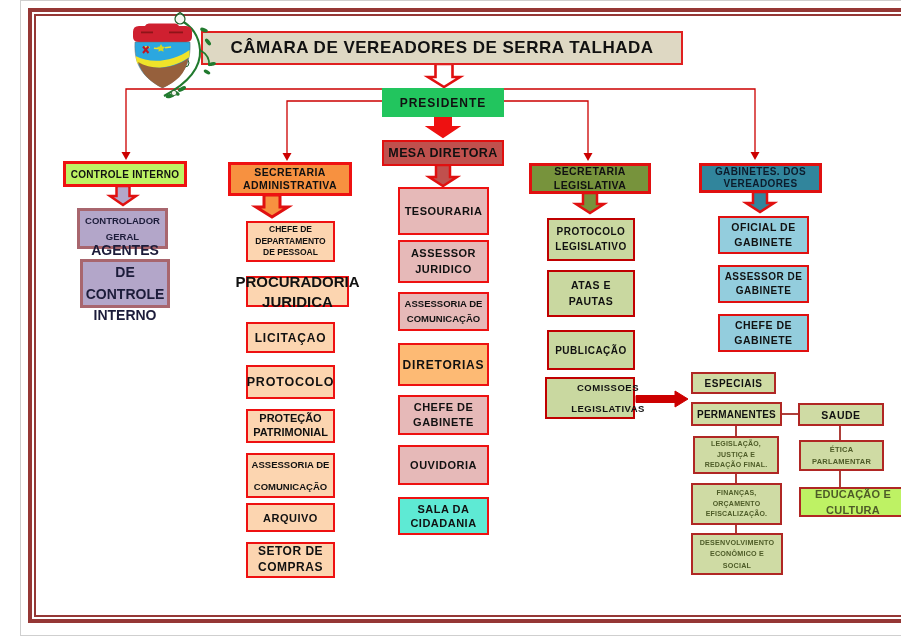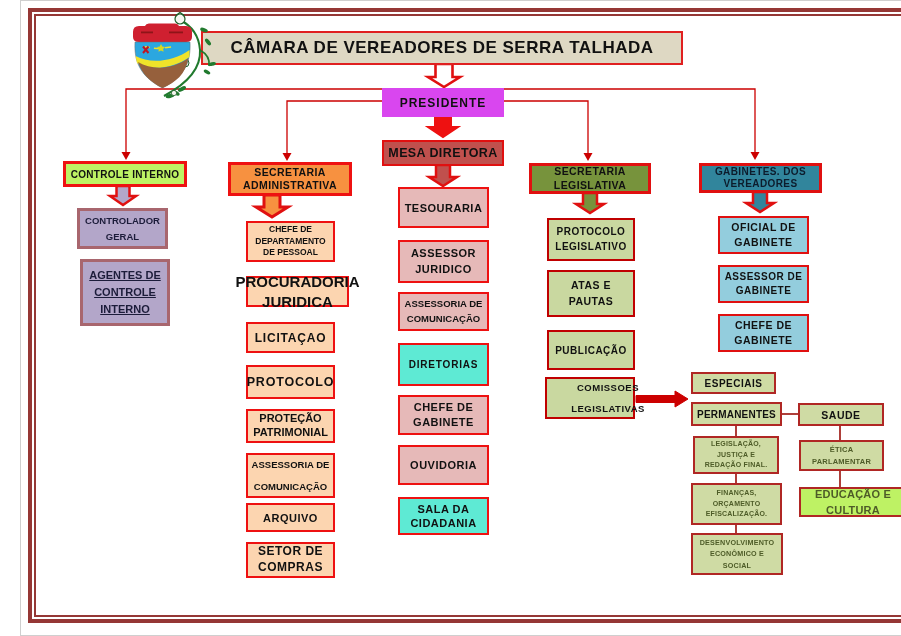--- a/index.html
+++ b/index.html
@@ -67,54 +67,54 @@
     <rect x="26" y="35.5" width="7" height="1.5" fill="#efe32a" transform="rotate(4 26 35.5)"></rect>
     <rect x="37" y="35" width="6" height="1.5" fill="#efe32a" transform="rotate(-6 37 35)"></rect>
     <path d="M10 50 C25 59 45 57 60.5 46 C57 63 48 70 34.5 76 C22 70 14 62 10 50 Z" fill="#96603c"></path>
     <path d="M15 34.5 l5.5 6.5 M20.5 34.5 l-5.5 6.5" stroke="#c01622" stroke-width="2"></path>
     <path d="M33 32 l1.3 2.6 2.8 .4 -2 2 .5 2.8 -2.6 -1.4 -2.6 1.4 .5 -2.8 -2 -2 2.8 -.4 Z" fill="#d8d820"></path>
   </svg>
 
   <div id="title-box" style="left: 181px; top: 31px; width: 482px; height: 34px; background: rgb(222, 216, 195); border: 2px solid rgb(224, 32, 32); color: rgb(17, 17, 17); font-size: 17px; letter-spacing: 0.5px;">CÂMARA DE VEREADORES DE SERRA TALHADA</div>
 
   <div id="nodes-root">
-      <div class="node" style="left: 362px; top: 88px; width: 122px; height: 29px; background: #d946ef; border: 0px solid rgb(254, 0, 0); color: rgb(17, 17, 17); font-size: 12px; letter-spacing: 1px;">PRESIDENTE</div>
+      <div class="node" style="left: 362px; top: 88px; width: 122px; height: 29px; background: #22c55e; border: 0px solid rgb(254, 0, 0); color: rgb(17, 17, 17); font-size: 12px; letter-spacing: 1px;">PRESIDENTE</div>
       <div class="node" style="left: 43px; top: 161px; width: 124px; height: 26px; background: #bef264; border: 3px solid rgb(238, 17, 17); color: rgb(17, 17, 17); font-size: 10px; letter-spacing: 0.3px;">CONTROLE INTERNO</div>
       <div class="node" style="left: 208px; top: 162px; width: 124px; height: 34px; background: rgb(247, 145, 64); border: 3px solid rgb(238, 17, 17); color: rgb(17, 17, 17); font-size: 10.5px; line-height: 1.25; letter-spacing: 0.4px;">SECRETARIA
 ADMINISTRATIVA</div>
       <div class="node" style="left: 362px; top: 140px; width: 122px; height: 26px; background: rgb(192, 80, 77); border: 2.5px solid rgb(224, 16, 16); color: rgb(17, 17, 17); font-size: 12.5px; letter-spacing: 0.4px;">MESA DIRETORA</div>
       <div class="node" style="left: 509px; top: 163px; width: 122px; height: 31px; background: rgb(119, 147, 60); border: 3px solid rgb(224, 16, 16); color: rgb(17, 17, 17); font-size: 10.5px; line-height: 1.25; letter-spacing: 0.4px;">SECRETARIA
 LEGISLATIVA</div>
       <div class="node" style="left: 679px; top: 163px; width: 123px; height: 30px; background: rgb(49, 133, 156); border: 3px solid rgb(224, 16, 16); color: rgb(12, 28, 44); font-size: 10px; line-height: 1.25; letter-spacing: 0.4px;">GABINETES. DOS
 VEREADORES</div>
       <div class="node" style="left: 57px; top: 208px; width: 91px; height: 41px; background: rgb(179, 166, 201); border: 3px solid rgb(168, 102, 110); color: rgb(28, 28, 58); font-size: 9.5px; line-height: 1.6;">CONTROLADOR
 GERAL</div>
-      <div class="node" style="left: 60px; top: 259px; width: 90px; height: 67px; background: rgb(179, 166, 201); border: 3px solid rgb(168, 102, 110); color: rgb(28, 28, 58); font-size: 11px; line-height: 1.55; text-decoration: underline;">AGENTES DE
+      <div class="node" style="left: 60px; top: 259px; width: 90px; height: 49px; background: rgb(179, 166, 201); border: 3px solid rgb(168, 102, 110); color: rgb(28, 28, 58); font-size: 14px; line-height: 1.55;">AGENTES DE
 CONTROLE
 INTERNO</div>
       <div class="node" style="left: 226px; top: 221px; width: 89px; height: 41px; background: rgb(252, 213, 176); border: 2.5px solid rgb(238, 17, 17); color: rgb(17, 17, 17); font-size: 8.5px; line-height: 1.35;">CHEFE DE
 DEPARTAMENTO
 DE PESSOAL</div>
       <div class="node" style="left: 226px; top: 276px; width: 103px; height: 31px; background: rgb(252, 213, 176); border: 2.5px solid rgb(238, 17, 17); color: rgb(17, 17, 17); font-size: 15px; line-height: 1.3;">PROCURADORIA
 JURIDICA</div>
       <div class="node" style="left: 226px; top: 322px; width: 89px; height: 31px; background: rgb(252, 213, 176); border: 2.5px solid rgb(238, 17, 17); color: rgb(17, 17, 17); font-size: 12px; letter-spacing: 0.8px;">LICITAÇAO</div>
       <div class="node" style="left: 226px; top: 365px; width: 89px; height: 34px; background: rgb(252, 213, 176); border: 2.5px solid rgb(238, 17, 17); color: rgb(17, 17, 17); font-size: 12.5px; letter-spacing: 0.8px;">PROTOCOLO</div>
       <div class="node" style="left: 226px; top: 409px; width: 89px; height: 34px; background: rgb(252, 213, 176); border: 2.5px solid rgb(238, 17, 17); color: rgb(17, 17, 17); font-size: 11px; line-height: 1.25;">PROTEÇÃO
 PATRIMONIAL</div>
       <div class="node" style="left: 226px; top: 453px; width: 89px; height: 45px; background: rgb(252, 213, 176); border: 2.5px solid rgb(238, 17, 17); color: rgb(17, 17, 17); font-size: 9.5px; line-height: 2.3;">ASSESSORIA DE
 COMUNICAÇÃO</div>
       <div class="node" style="left: 226px; top: 503px; width: 89px; height: 29px; background: rgb(252, 213, 176); border: 2.5px solid rgb(238, 17, 17); color: rgb(17, 17, 17); font-size: 11px; letter-spacing: 0.5px;">ARQUIVO</div>
       <div class="node" style="left: 226px; top: 542px; width: 89px; height: 36px; background: rgb(252, 213, 176); border: 2.5px solid rgb(238, 17, 17); color: rgb(17, 17, 17); font-size: 12px; line-height: 1.3; letter-spacing: 0.5px;">SETOR DE
 COMPRAS</div>
-      <div class="node" style="left: 378px; top: 187px; width: 91px; height: 41px; background: rgb(230, 185, 184); border: 2.5px solid rgb(238, 17, 17); color: rgb(17, 17, 17); font-size: 11px; letter-spacing: 0.5px;">TESOURARIA</div>
+      <div class="node" style="left: 378px; top: 187px; width: 91px; height: 48px; background: rgb(230, 185, 184); border: 2.5px solid rgb(238, 17, 17); color: rgb(17, 17, 17); font-size: 11px; letter-spacing: 0.5px;">TESOURARIA</div>
       <div class="node" style="left: 378px; top: 240px; width: 91px; height: 43px; background: rgb(230, 185, 184); border: 2.5px solid rgb(238, 17, 17); color: rgb(17, 17, 17); font-size: 11px; line-height: 1.4; letter-spacing: 0.5px;">ASSESSOR
 JURIDICO</div>
       <div class="node" style="left: 378px; top: 292px; width: 91px; height: 39px; background: rgb(230, 185, 184); border: 2.5px solid rgb(238, 17, 17); color: rgb(17, 17, 17); font-size: 9.5px; line-height: 1.5;">ASSESSORIA DE
 COMUNICAÇÃO</div>
-      <div class="node" style="left: 378px; top: 343px; width: 91px; height: 43px; background: #5eead4; border: 2.5px solid rgb(238, 17, 17); color: rgb(17, 17, 17); font-size: 10px; letter-spacing: 0.8px;">DIRETORIAS</div>
+      <div class="node" style="left: 378px; top: 343px; width: 91px; height: 43px; background: #fdba74; border: 2.5px solid rgb(238, 17, 17); color: rgb(17, 17, 17); font-size: 12px; letter-spacing: 0.8px;">DIRETORIAS</div>
       <div class="node" style="left: 378px; top: 395px; width: 91px; height: 40px; background: rgb(230, 185, 184); border: 2.5px solid rgb(238, 17, 17); color: rgb(17, 17, 17); font-size: 11px; line-height: 1.35; letter-spacing: 0.5px;">CHEFE DE
 GABINETE</div>
       <div class="node" style="left: 378px; top: 445px; width: 91px; height: 40px; background: rgb(230, 185, 184); border: 2.5px solid rgb(238, 17, 17); color: rgb(17, 17, 17); font-size: 11px; letter-spacing: 0.5px;">OUVIDORIA</div>
       <div class="node" style="left: 378px; top: 497px; width: 91px; height: 38px; background: #5eead4; border: 2.5px solid rgb(238, 17, 17); color: rgb(17, 17, 17); font-size: 11px; line-height: 1.3; letter-spacing: 0.5px;">SALA DA
 CIDADANIA</div>
       <div class="node" style="left: 527px; top: 218px; width: 88px; height: 43px; background: rgb(201, 216, 160); border: 2.5px solid rgb(192, 0, 0); color: rgb(17, 17, 17); font-size: 10px; line-height: 1.45; letter-spacing: 0.5px;">PROTOCOLO
 LEGISLATIVO</div>
       <div class="node" style="left: 527px; top: 270px; width: 88px; height: 47px; background: rgb(201, 216, 160); border: 2.5px solid rgb(192, 0, 0); color: rgb(17, 17, 17); font-size: 10.5px; line-height: 1.5; letter-spacing: 0.5px;">ATAS E
 PAUTAS</div>
       <div class="node" style="left: 527px; top: 330px; width: 88px; height: 40px; background: rgb(201, 216, 160); border: 2.5px solid rgb(192, 0, 0); color: rgb(17, 17, 17); font-size: 10px; letter-spacing: 0.5px;">PUBLICAÇÃO</div>

